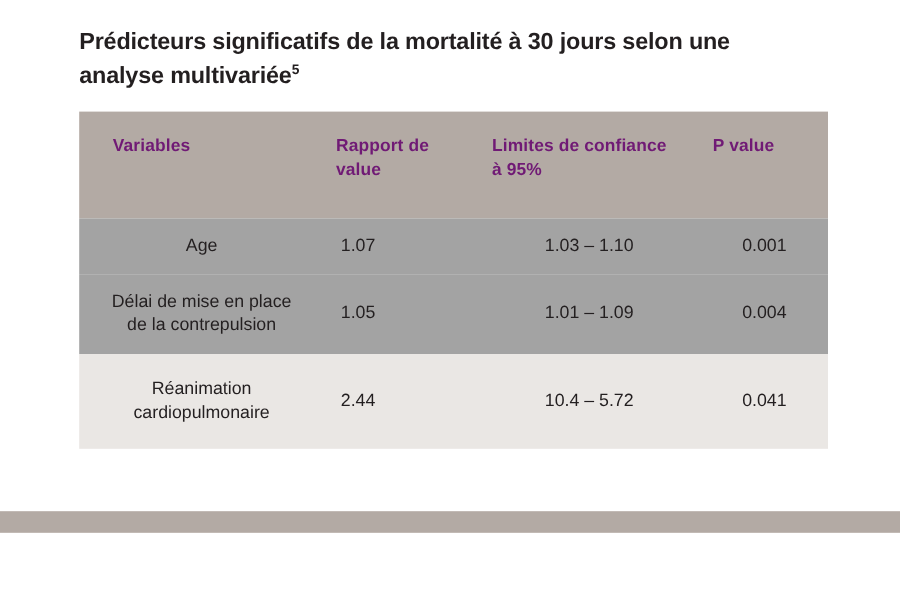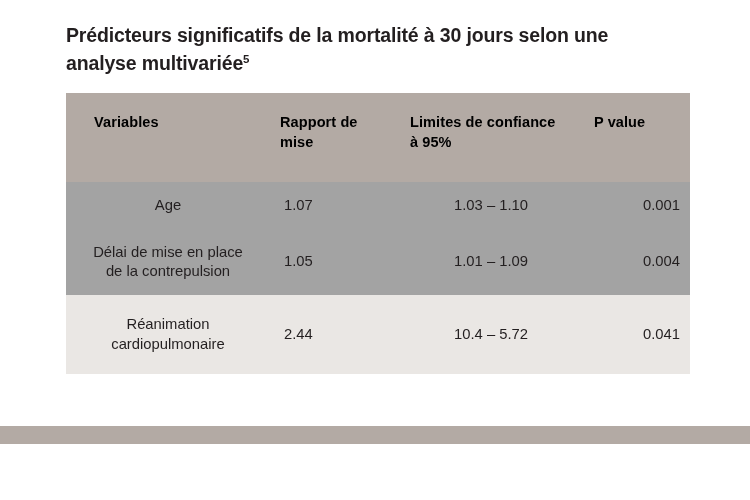--- a/index.html
+++ b/index.html
@@ -42,21 +42,21 @@
     table-layout: fixed;
     margin-left: 0;
   }
   table.data-table col.c1 { width: 204px; }
   table.data-table col.c2 { width: 130px; }
   table.data-table col.c3 { width: 180px; }
   table.data-table col.c4 { width: 110px; }
 
   thead th {
     background: #b3aaa4;
-    color: #000000;
+    color: #701a75;
     font-size: 14.5px;
     font-weight: bold;
     text-align: left;
     vertical-align: top;
     padding: 20px 10px 30px 10px;
     line-height: 1.32;
     letter-spacing: 0.1px;
   }
   thead th.h1 { padding-left: 28px; }
   thead th.h4 { padding-left: 14px; }
@@ -83,21 +83,21 @@
   }
   td.col-or {
     text-align: left;
     padding-left: 14px;
   }
   td.col-ci {
     text-align: center;
     padding-left: 12px;
   }
   td.col-p {
-    text-align: right;
+    text-align: center;
     padding-left: 14px;
   }
   .sub {
     display: block;
   }
   .bottom-bar {
     position: absolute;
     left: 0;
     right: 0;
     bottom: 0;
@@ -123,21 +123,21 @@
       <col class="c3">
       <col class="c4">
     </colgroup>
     <thead>
       <tr>
         <th class="h1">
           <span>Variables</span>
         </th>
         <th class="h2">
           <span>Rapport de</span>
-          <span class="sub">mise</span>
+          <span class="sub">value</span>
         </th>
         <th class="h3">
           <span>Limites de confiance</span>
           <span class="sub">à 95%</span>
         </th>
         <th class="h4">
           <span>P  value</span>
         </th>
       </tr>
     </thead>

